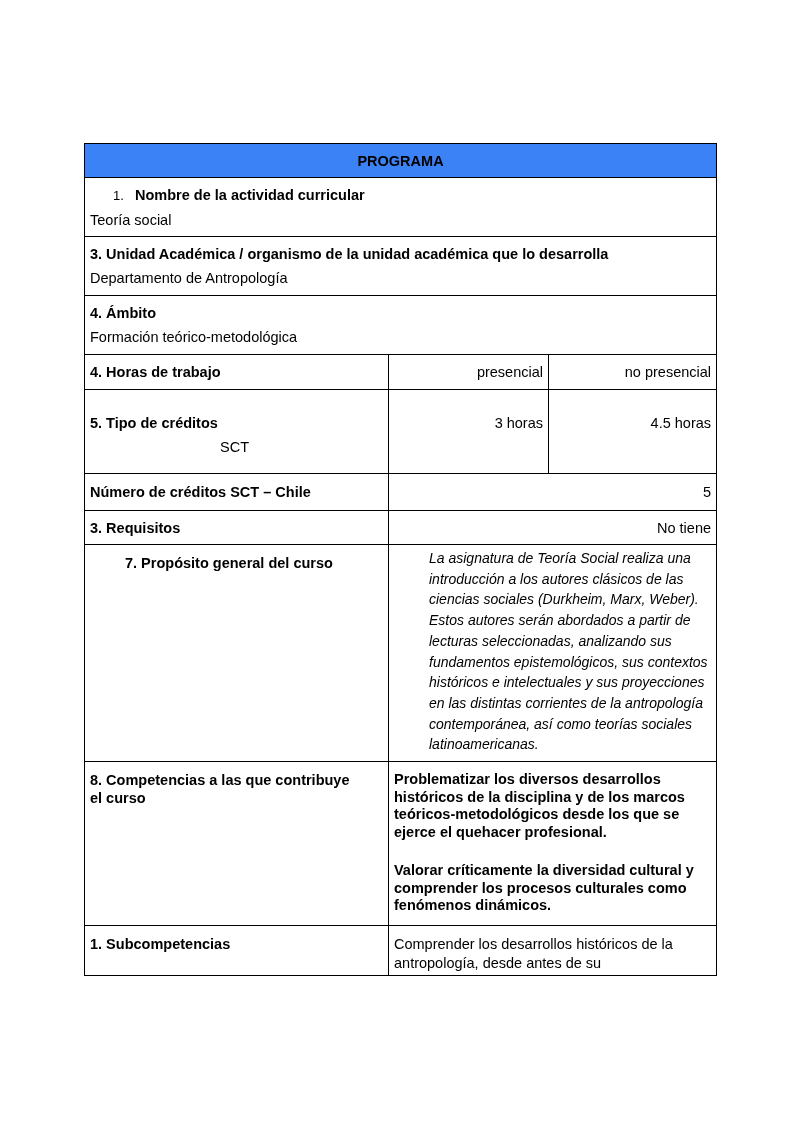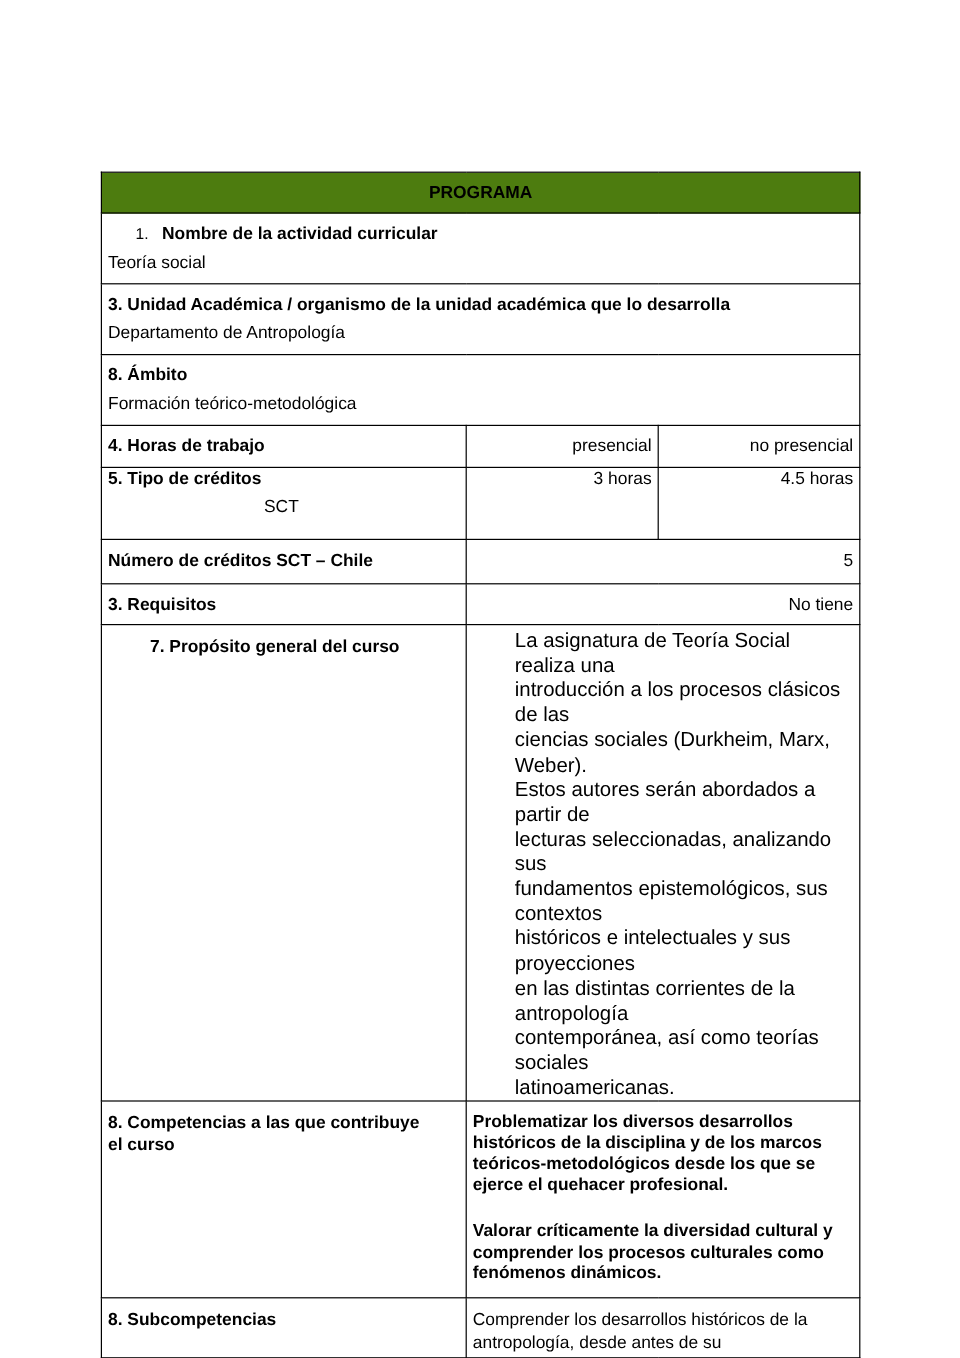--- a/index.html
+++ b/index.html
@@ -1,35 +1,35 @@
 <!DOCTYPE html>
 <html><head>
 <meta charset="utf-8">
 <style>
   html, body { margin: 0; padding: 0; background: #ffffff; }
   body { width: 800px; height: 1132px; position: relative; overflow: hidden;
          font-family: "Liberation Sans", sans-serif; color: #000; }
   .page { position: absolute; left: 84px; top: 143px; width: 632px; }
   table { border-collapse: collapse; width: 632px; table-layout: fixed; }
   td { border: 1px solid #000; vertical-align: top; font-size: 14.5px; line-height: 18px; padding: 0 5px; }
-  .hdr { background: #4d7c0f; text-align: center; font-weight: bold; height: 33px; vertical-align: middle; font-size: 14.5px; }
+  .hdr { background: #3b82f6; text-align: center; font-weight: bold; height: 33px; vertical-align: middle; font-size: 14.5px; }
   .b { font-weight: bold; }
   .num { font-weight: normal; font-size: 13px; display: inline-block; width: 22px; text-align: left; }
   .full { height: 59px; }
   .full .title { padding-top: 8px; }
   .full .val { padding-top: 6px; }
   .full .title.indent { padding-left: 23px; }
   .center { text-align: right; }
   .row34 td { height: 34px; vertical-align: middle; }
-  .row5 td { height: 59px; padding-top: 0; }
+  .row5 td { height: 59px; padding-top: 24px; }
   .row5 .sct { padding-left: 130px; padding-top: 6px; }
   .row-sct td { height: 36px; vertical-align: middle; }
   .row6 td { height: 33px; vertical-align: middle; }
   .prop td { height: 207px; padding-left: 40px; }
-  .prop .txt { padding-top: 3px; line-height: 20.7px; font-size: 17px; }
+  .prop .txt { padding-top: 3px; line-height: 20.7px; font-size: 14px; font-style: italic; }
   .prop .lab { padding-top: 9px; }
   .comp td { height: 154px; }
   .comp .lab { padding-top: 9px; line-height: 18px; }
   .comp .txt p { margin: 0; line-height: 17.5px; font-weight: bold; }
   .comp .txt p:first-child { padding-top: 9px; }
   .comp .txt p + p { margin-top: 21px; }
   .sub td { height: 40px; }
   .sub .lab { padding-top: 9px; }
   .sub .txt { padding-top: 9px; line-height: 19px; }
 </style>
@@ -59,21 +59,21 @@
 
   <tr class="full">
     <td colspan="3">
       <div class="title b">3. Unidad Académica / organismo de la unidad académica que lo desarrolla</div>
       <div class="val">Departamento de Antropología</div>
     </td>
   </tr>
 
   <tr class="full">
     <td colspan="3">
-      <div class="title b">8. Ámbito</div>
+      <div class="title b">4. Ámbito</div>
       <div class="val">Formación teórico-metodológica</div>
     </td>
   </tr>
 
   <tr class="row34">
     <td class="b">4. Horas de trabajo</td>
     <td class="center">presencial</td>
     <td class="center">no presencial</td>
   </tr>
 
@@ -93,21 +93,21 @@
 
   <tr class="row6">
     <td class="b">3. Requisitos</td>
     <td colspan="2" class="center">No tiene</td>
   </tr>
 
   <tr class="prop">
     <td class="b lab">7. Propósito general del curso</td>
     <td colspan="2" class="txt">
       <div>La asignatura de Teoría Social realiza una</div>
-      <div>introducción a los procesos clásicos de las</div>
+      <div>introducción a los autores clásicos de las</div>
       <div>ciencias sociales (Durkheim, Marx, Weber).</div>
       <div>Estos autores serán abordados a partir de</div>
       <div>lecturas seleccionadas, analizando sus</div>
       <div>fundamentos epistemológicos, sus contextos</div>
       <div>históricos e intelectuales y sus proyecciones</div>
       <div>en las distintas corrientes de la antropología</div>
       <div>contemporánea, así como teorías sociales</div>
       <div>latinoamericanas.</div>
     </td>
   </tr>
@@ -126,21 +126,21 @@
       </p>
       <p>
         <span>Valorar críticamente la diversidad cultural y</span><br>
         <span>comprender los procesos culturales como</span><br>
         <span>fenómenos dinámicos.</span>
       </p>
     </td>
   </tr>
 
   <tr class="sub">
-    <td class="b lab">8. Subcompetencias</td>
+    <td class="b lab">1. Subcompetencias</td>
     <td colspan="2" class="txt">
       <div>Comprender los desarrollos históricos de la</div>
       <div>antropología, desde antes de su</div>
     </td>
   </tr>
 </tbody>
     </table>
 </div>
 
 </body></html>

